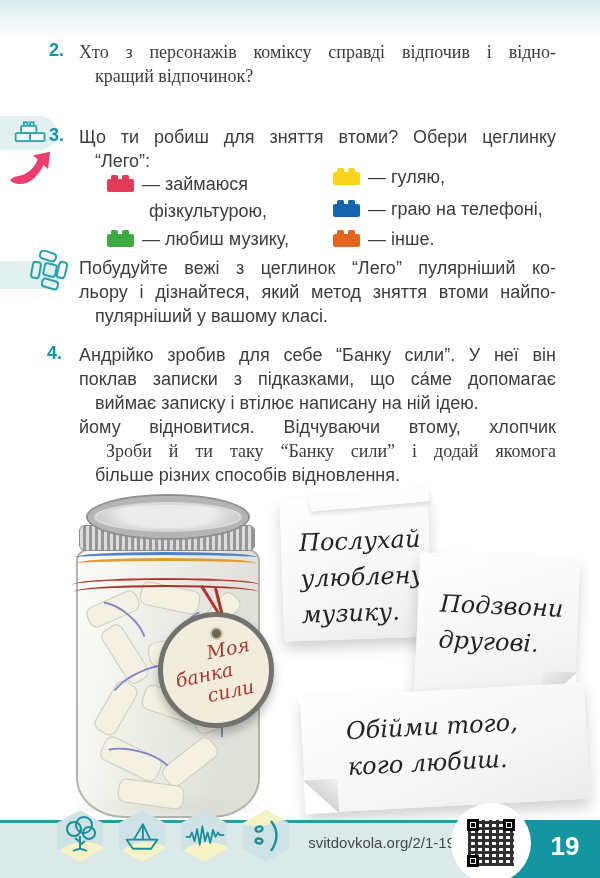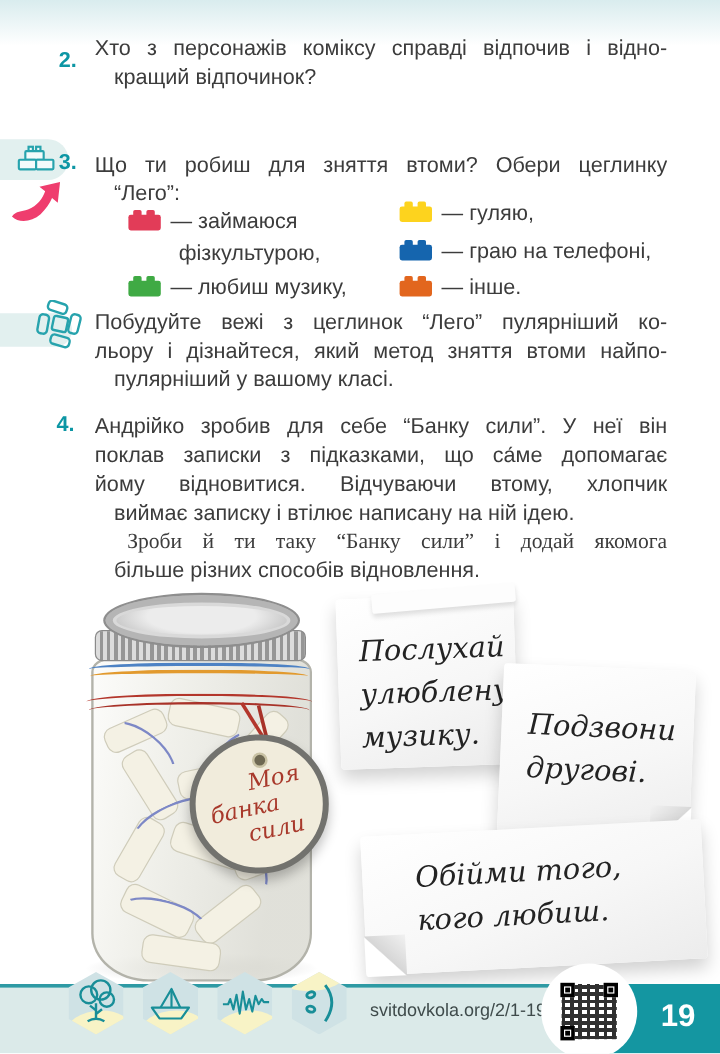--- a/index.html
+++ b/index.html
@@ -97,21 +97,21 @@
   .pagenum{position:absolute;left:530px;top:831px;width:70px;text-align:center;
         font-size:26px;font-weight:bold;color:#fff;}
 </style>
 </head>
 <body>
 
 <div class="page">
   <div class="top-grad"></div>
 
   <div class="qnum" style="left:49px;top:40px;">2.</div>
-  <div class="tblock" style="top:28px;">
+  <div class="tblock" style="top:40px;font-family:Liberation Serif, serif;">
     <div class="line">Хто з персонажів коміксу справді відпочив і відно-</div>
     <div class="line last">кращий відпочинок?</div>
   </div>
 
   <div class="mstrip" style="top:116px;width:57px;height:34px;"></div>
   <div class="micon" style="left:13px;top:119px;">
     <svg width="36" height="30" viewBox="0 0 40 32" fill="#f3fbfb" stroke="#27a3ad" stroke-width="2">
       <rect x="12" y="3" width="4" height="4"></rect>
         <rect x="19" y="3" width="4" height="4"></rect>
       <rect x="9" y="7" width="17" height="8" rx="1"></rect>
@@ -167,22 +167,22 @@
   <div class="tblock" style="top:256px;">
     <div class="line">Побудуйте вежі з цеглинок “Лего” пулярніший ко-</div>
     <div class="line">льору і дізнайтеся, який метод зняття втоми найпо-</div>
     <div class="line last">пулярніший у вашому класі.</div>
   </div>
 
   <div class="qnum" style="left:47px;top:343px;">4.</div>
   <div class="tblock" style="top:343px;">
     <div class="line">Андрійко зробив для себе “Банку сили”. У неї він</div>
     <div class="line">поклав записки з підказками, що са́ме допомагає</div>
+    <div class="line last">виймає записку і втілює написану на ній ідею.</div>
     <div class="line">йому відновитися. Відчуваючи втому, хлопчик</div>
-    <div class="line last">виймає записку і втілює написану на ній ідею.</div>
     <div class="line indent">Зроби й ти таку “Банку сили” і додай якомога</div>
     <div class="line last">більше різних способів відновлення.</div>
   </div>
 
   <div class="jar">
     <div class="jar-shadow"></div>
     <div class="glass">
       <div class="roll" style="left:8px;top:48px;width:52px;height:20px;transform:rotate(-24deg);"></div>
       <div class="roll" style="left:62px;top:36px;width:58px;height:22px;transform:rotate(12deg);"></div>
       <div class="roll" style="left:116px;top:54px;width:48px;height:20px;transform:rotate(-48deg);"></div>

